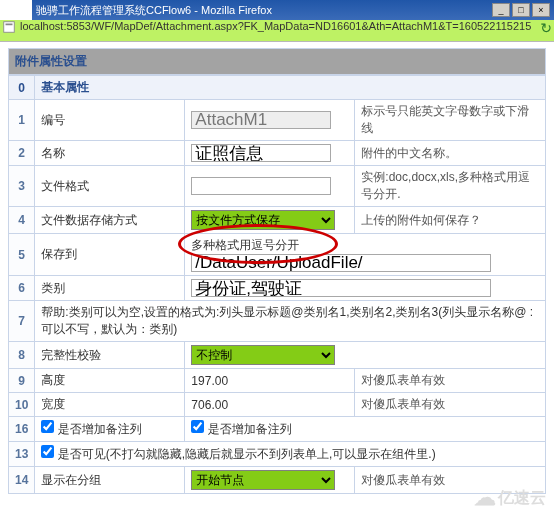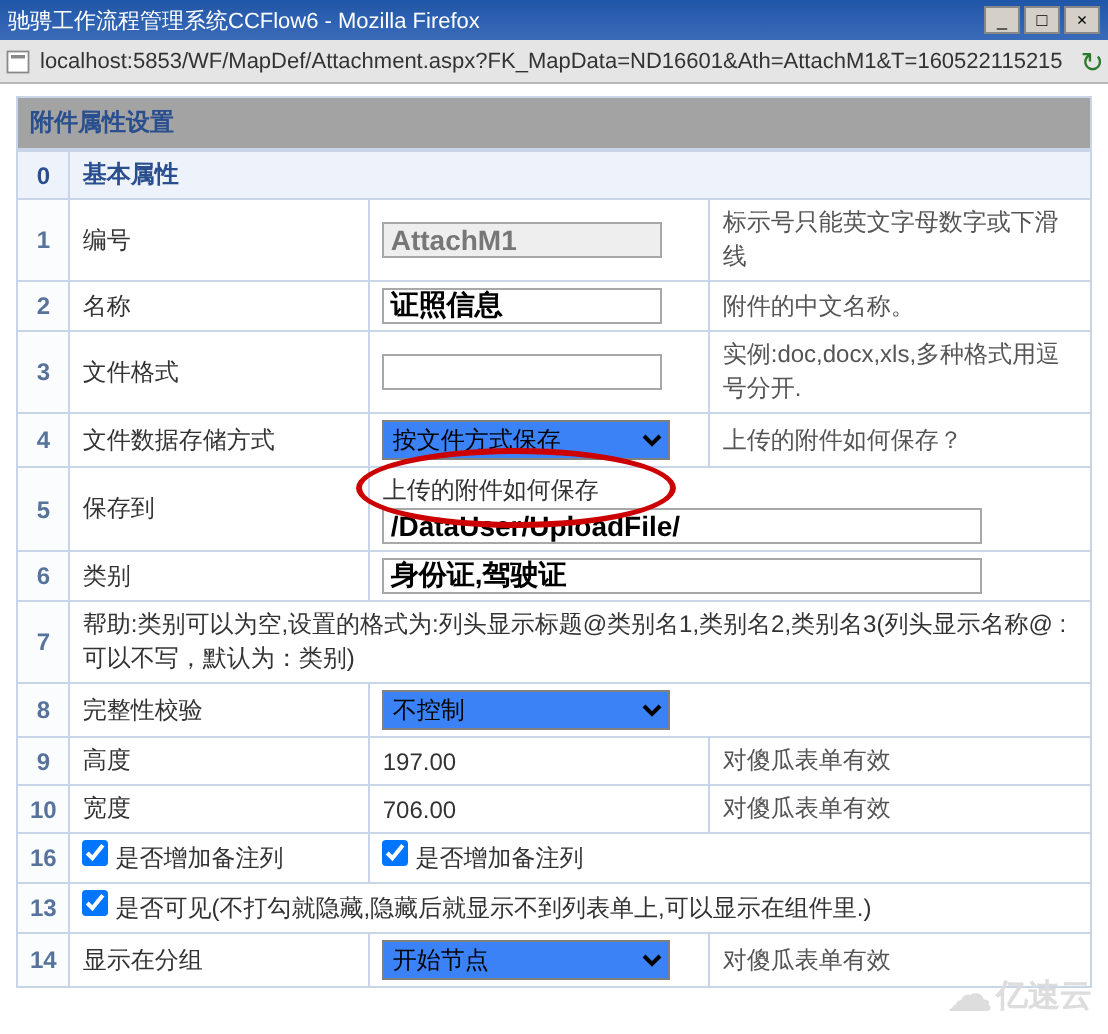--- a/index.html
+++ b/index.html
@@ -14,37 +14,37 @@
     }
     .titlebar {
       background: linear-gradient(#2056a8, #3a6bb8);
       color: #fff;
       height: 20px;
       display: flex;
       align-items: center;
       padding: 0 4px;
       font-size: 11px;
       justify-content: space-between;
+      margin-left: 32px;
     }
     .titlebar-right { display: flex; gap: 2px; }
     .win-btn {
       width: 18px; height: 14px;
       background: #d4d0c8;
       border: 1px solid #888;
       font-size: 9px;
       text-align: center;
       line-height: 12px;
       color: #000;
     }
     .urlbar {
       display: flex;
-      align-items: center;
       height: 22px;
       border-bottom: 1px solid #b8b8b8;
-      background: #e5e5e5;
+      background: #bef264;
       padding: 0 2px;
       gap: 4px;
     }
     .urlbar .favicon { width: 14px; height: 14px; }
     .urlbar .url-text {
       flex: 1;
       font-size: 11px;
       color: #333;
       white-space: nowrap;
       overflow: hidden;
@@ -84,33 +84,32 @@
     table.form td.desc { color: #555; }
     table.form tr.header td {
       background: #eef2fa;
       font-weight: bold;
       color: #2a4f8f;
     }
     input[type="text"] {
       width: 140px;
       height: 18px;
       border: 1px solid #a8a8a8;
-      font-size: 14px;
+      font-size: 17px;
       padding: 0 3px;
       background: #fff;
-      font-weight: bold;
     }
     input.disabled { background: #eee; color: #777; }
     input.wide { width: 300px; }
     select {
       width: 144px;
       height: 20px;
       border: 1px solid #808080;
       font-size: 12px;
-      background: #3b82f6;
+      background: #84cc16;
     }
     .num-right { display: inline-block; width: 140px; padding-right: 6px; }
     .circle-annot {
       position: absolute;
       border: 3px solid #cc0000;
       border-radius: 50%;
       pointer-events: none;
     }
     .watermark {
       position: absolute;
@@ -183,21 +182,21 @@
       <td class="num">4</td>
       <td class="label">文件数据存储方式</td>
       <td class="ctrl"><select><option>按文件方式保存</option></select></td>
       <td class="desc">上传的附件如何保存？</td>
     </tr>
 
     <tr>
       <td class="num">5</td>
       <td class="label">保存到</td>
       <td class="ctrl" colspan="2">
-        <div>上传的附件如何保存</div>
+        <div>多种格式用逗号分开</div>
         <input type="text" class="wide" value="/DataUser/UploadFile/" style="">
       </td>
     </tr>
 
     <tr>
       <td class="num">6</td>
       <td class="label">类别</td>
       <td class="ctrl" colspan="2"><input type="text" class="wide" value="身份证,驾驶证" style=""></td>
     </tr>
 

